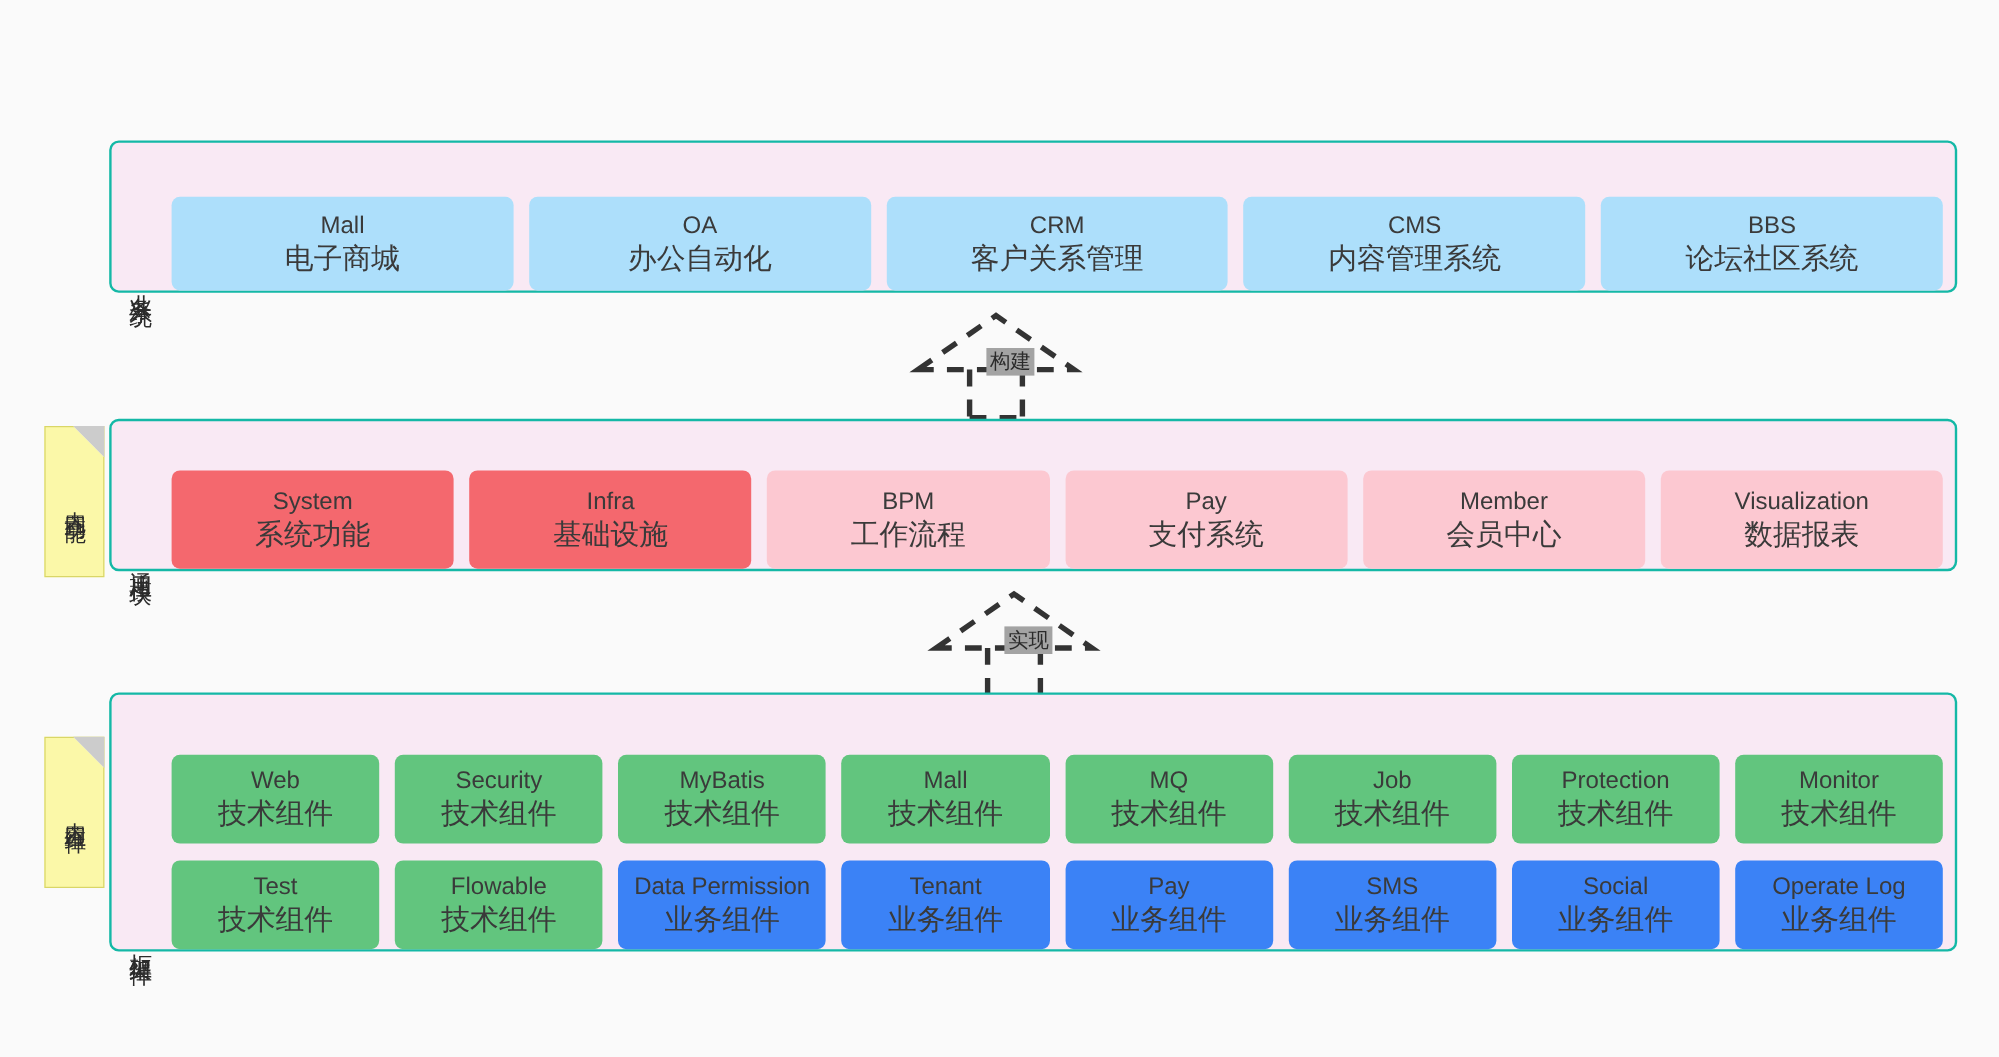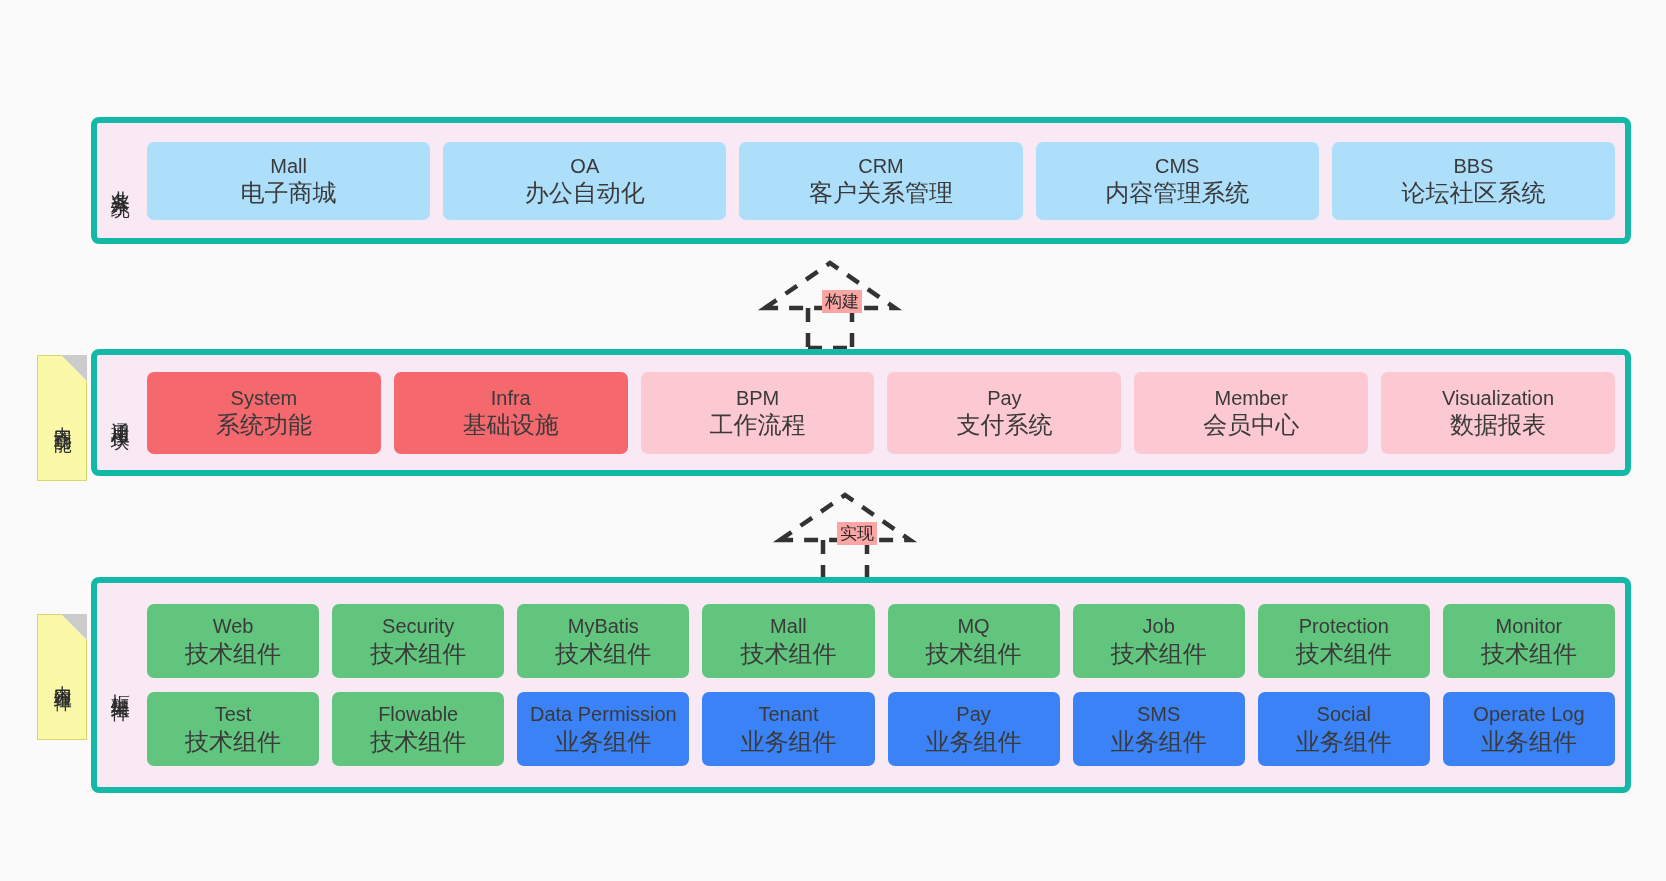--- a/index.html
+++ b/index.html
@@ -18,24 +18,24 @@
   .canvas {
     position: absolute;
     inset: 0;
   }
 
   
   .layer {
     position: absolute;
     box-sizing: border-box;
     background: #f9e9f4;
-    border: 6px solid #14b8a6;
+    border: 2px solid #14b8a6;
     border-radius: 8px;
     display: flex;
-    align-items: center;
+    align-items: flex-end;
   }
 
   .layer-title {
     width: 46px;
     flex: 0 0 46px;
     display: flex;
     align-items: center;
     justify-content: center;
     font-size: 19px;
     color: #2b2b2b;
@@ -125,21 +125,21 @@
 
   
   .connector {
     position: absolute;
   }
   .connector svg { display: block; overflow: visible; }
   .conn-label {
     position: absolute;
     font-size: 17px;
     color: #2b2b2b;
-    background: #fca5a5;
+    background: #a3a3a3;
     padding: 0 3px;
     white-space: nowrap;
     user-select: none;
   }
 </style>
 </head>
 <body>
 
 <div class="canvas">
 

